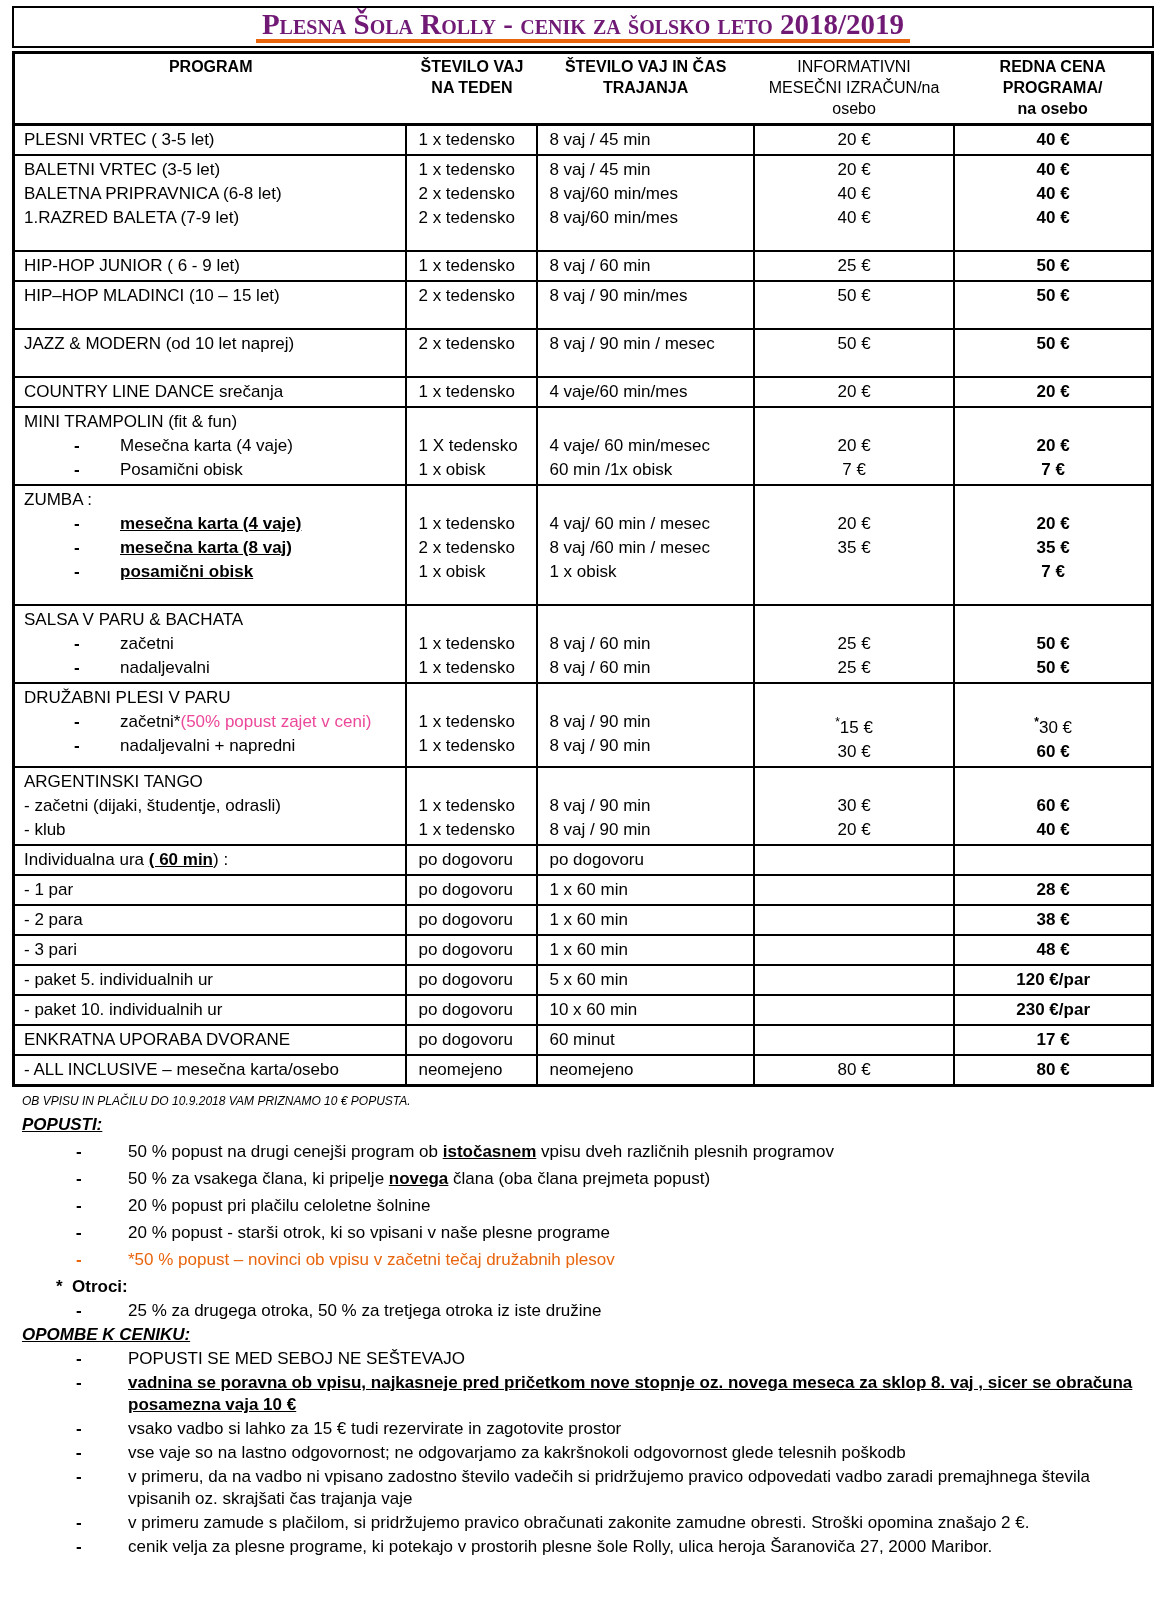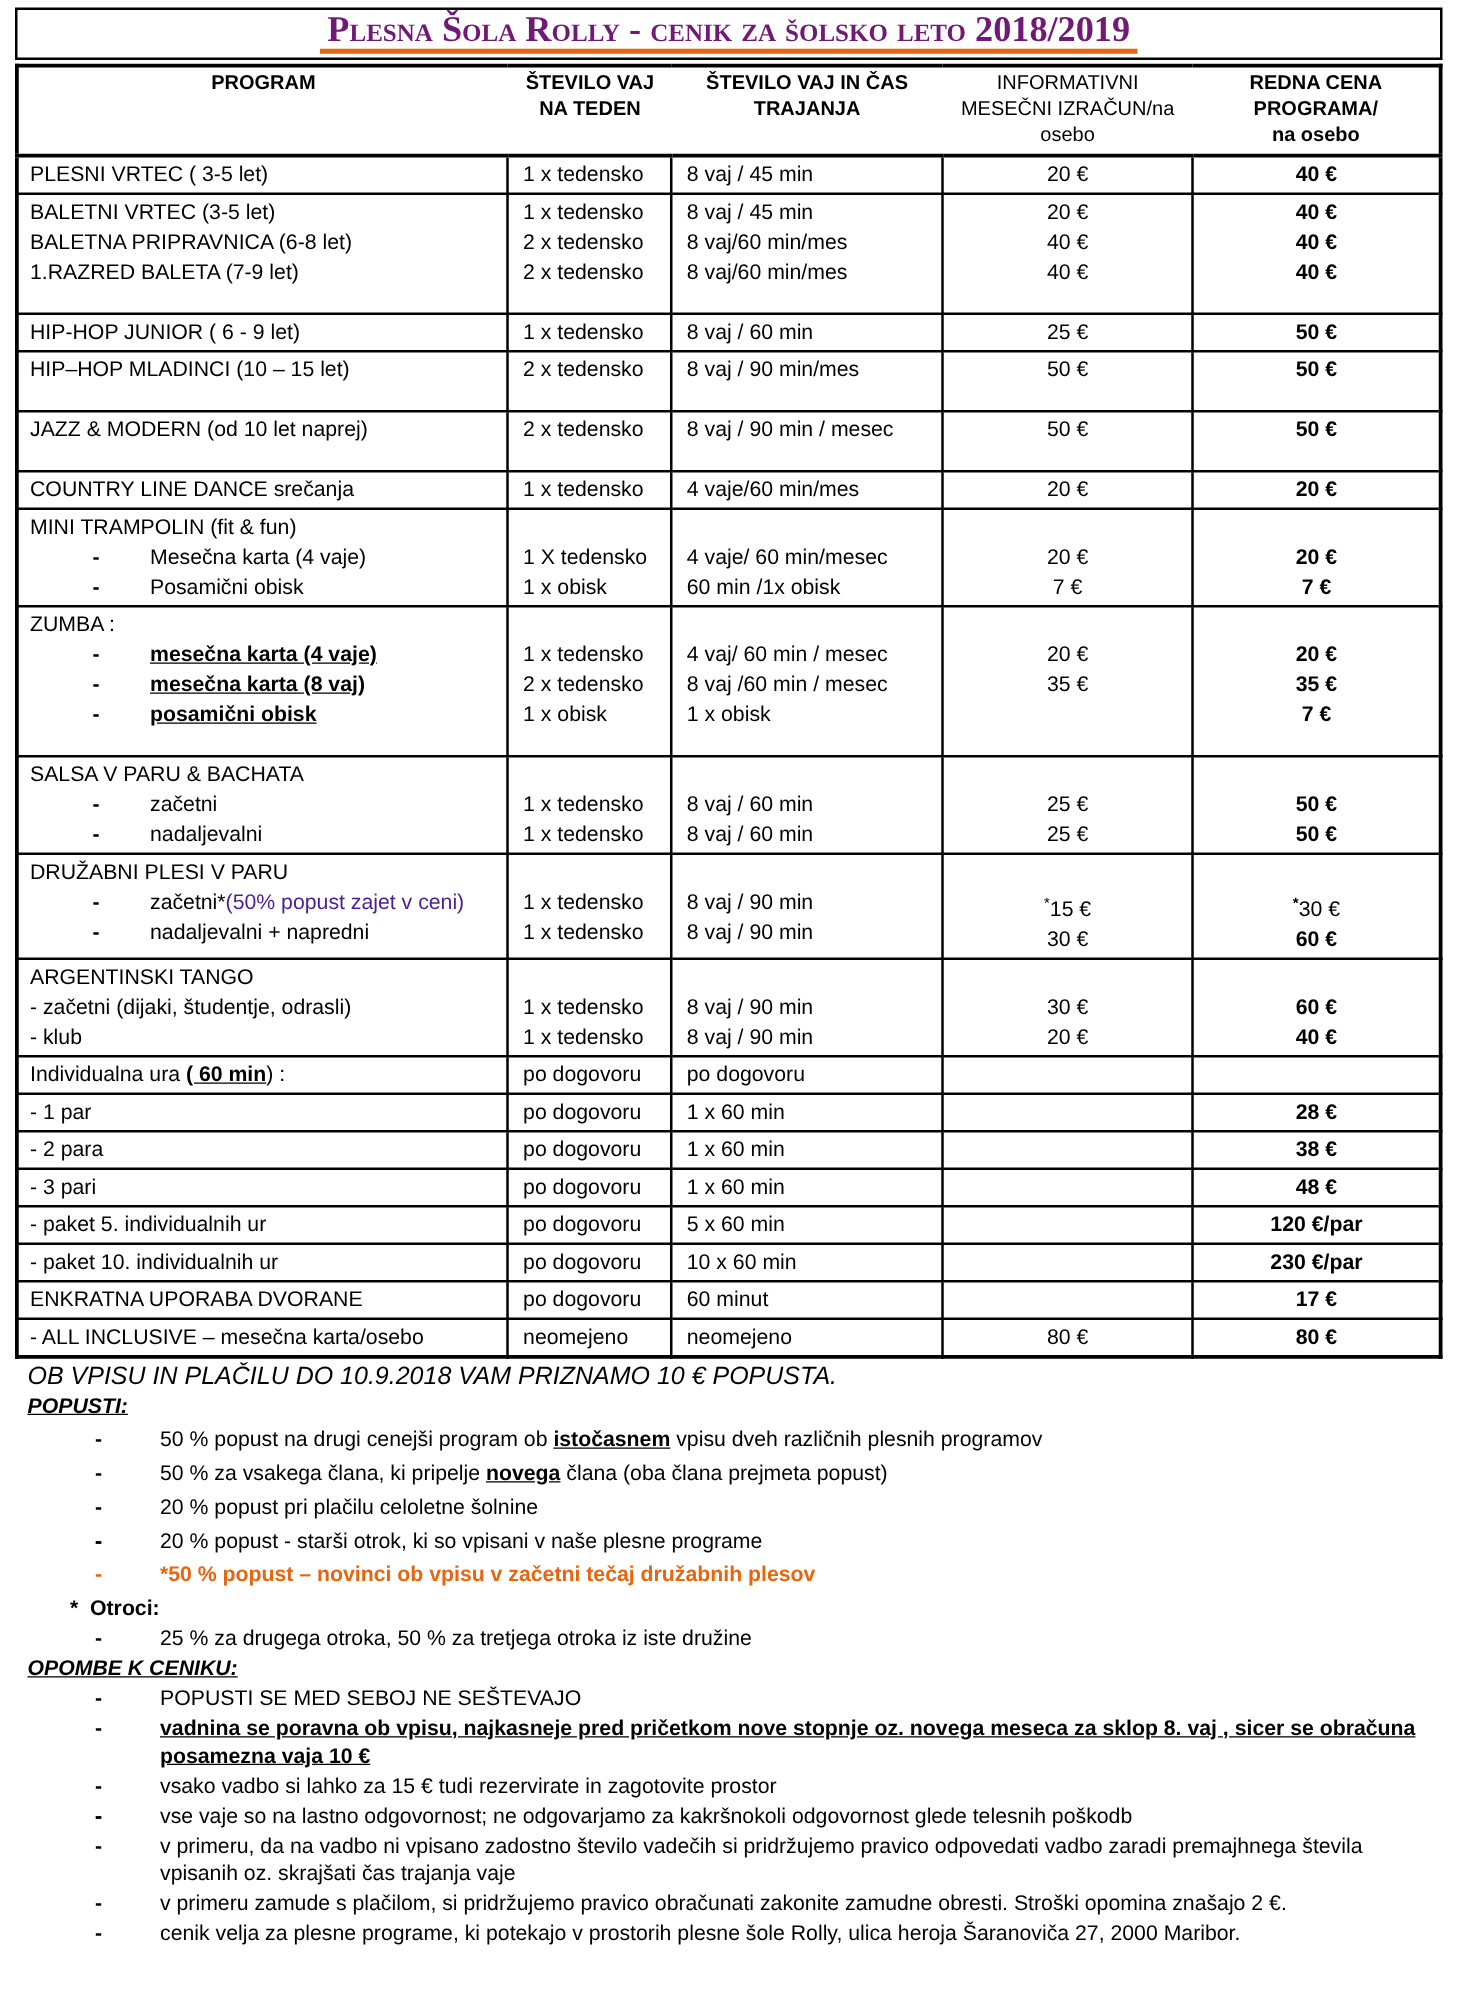--- a/index.html
+++ b/index.html
@@ -35,27 +35,27 @@
   .col-program .cell-line { padding-left:6px; }
   .col-program .cell-line.ind1 { position:relative; padding-left:102px; }
   .dash-marker { position:absolute; left:56px; top:0; font-weight:bold; }
   .col-weekly .cell-line, .col-duration .cell-line { padding-left:8px; }
   .col-monthly .cell-line, .col-price .cell-line { text-align:center; }
   .col-price { font-weight:bold; }
 
   
   .seg-b  { font-weight:normal; }
   .seg-bu { font-weight:bold; text-decoration:underline; }
-  .seg-g  { color:#4c1d95; }
-  .seg-o  { color:#E8650E; font-weight:bold; }
+  .seg-g  { color:#ec4899; }
+  .seg-o  { color:#E8650E; font-weight:normal; }
   .seg-sup{ vertical-align:super; font-size:12px; }
 
   
   .notes { margin-top:3px; font-size:17px; }
-  .entry-line { font-style:italic; font-size:20px; line-height:22px; padding-left:10px; }
+  .entry-line { font-style:italic; font-size:12px; line-height:22px; padding-left:10px; }
   .section-heading { font-weight:bold; font-style:italic; text-decoration:underline; line-height:23px; padding-left:10px; margin-top:1px; }
   .note-item { position:relative; padding-left:116px; line-height:22px; }
   .note-item .marker { position:absolute; left:64px; top:0; font-weight:bold; }
   .note-item.orange .marker { color:#E8650E; }
   #popusti-list .note-item { margin-top:5px; }
   #otroci-list .note-item { margin-top:2px; }
   #opombe-list .note-item { margin-top:2px; }
   .otroci-heading { font-weight:bold; margin-top:5px; padding-left:44px; line-height:22px; }
   .otroci-heading .otroci-star { display:inline-block; width:16px; }
 </style>

